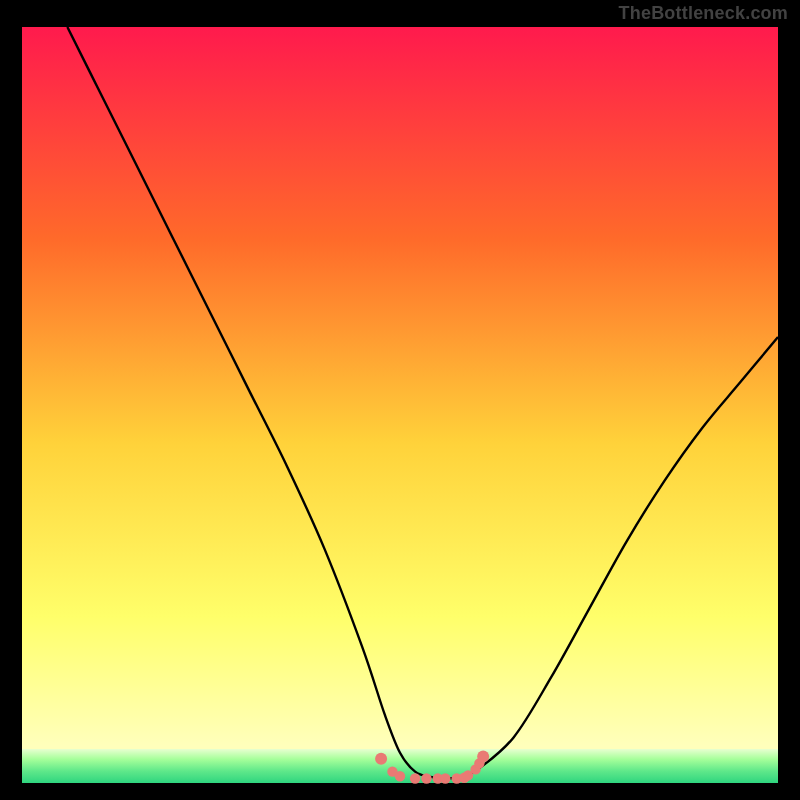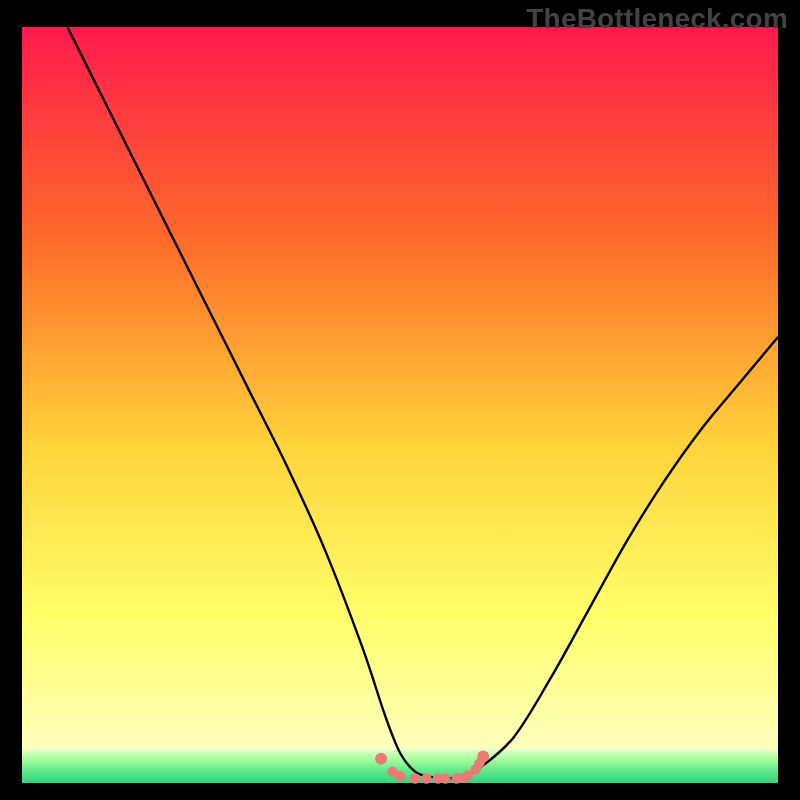--- a/index.html
+++ b/index.html
@@ -39,21 +39,21 @@
     top: 0;
     width: 756px;
     height: 756px;
     overflow: visible;
   }
   .watermark {
     position: absolute;
     top: 3px;
     right: 12px;
     color: #424242;
-    font-size: 28px;
+    font-size: 18px;
     font-weight: 600;
     letter-spacing: 0.2px;
     user-select: none;
   }
 </style>
 </head>
 <body>
 
 <div class="frame">
   <div class="plot">

